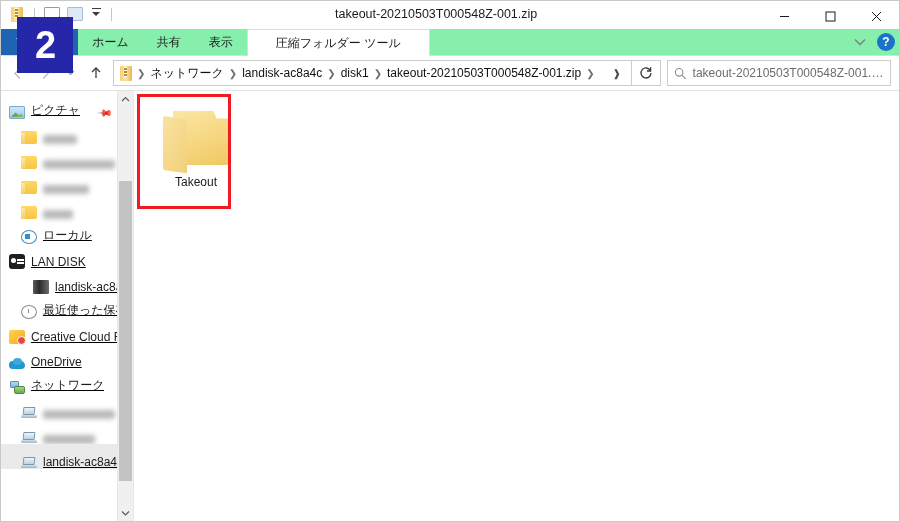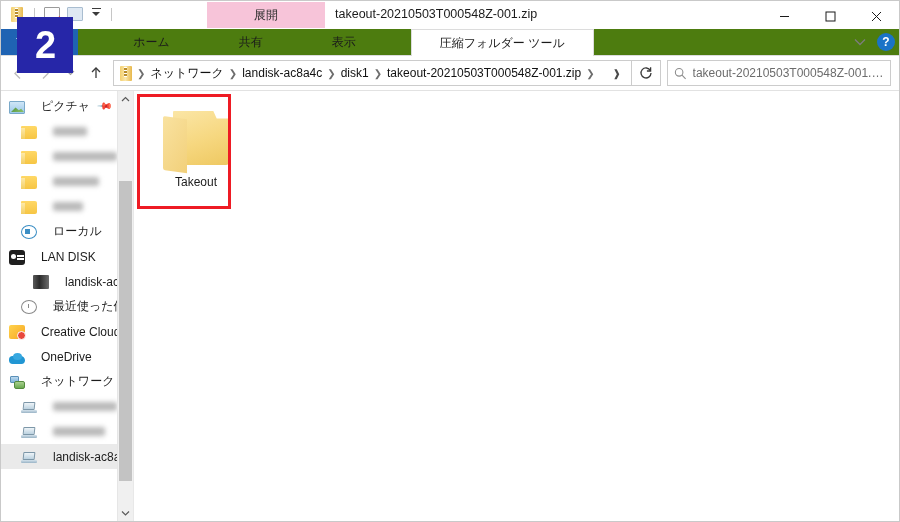--- a/index.html
+++ b/index.html
@@ -154,24 +154,23 @@
     justify-content: center;
   }
   .wc svg { display:block; }
 
   
   .tabstrip {
     height: 26px;
     flex: 0 0 26px;
     display: flex;
     align-items: stretch;
-    background: #4d7c0f;
+    background: #86efac;
     position: relative;
     border-bottom: 1px solid #dcdcdc;
-    gap: 41px;
   }
   .tab {
     display: flex;
     align-items: center;
     padding: 0 14px;
     font-size: 12px;
     color: #1b1b1b;
     white-space: nowrap;
   }
   .tab.file {
@@ -319,25 +318,26 @@
     border-right: 1px solid #e8e8e8;
   }
   .np-scroll {
     position: absolute;
     inset: 0 16px 0 0;
     padding-top: 3px;
   }
   .np-item {
     height: 25px;
     display: flex;
-    align-items: center;
+    align-items: flex-end;
     padding-left: 8px;
-    gap: 16px;
+    gap: 6px;
     white-space: nowrap;
     position: relative;
+    text-decoration: underline;
   }
   .np-item.sel { background: #eaeaea; }
   .np-label {
     font-size: 12px;
     color: #1c1c1c;
     overflow: hidden;
   }
   .np-label.blur {
     color: #9a9a9a;
     filter: blur(2.6px);
@@ -735,23 +735,20 @@
         </div>
       <div class="qat-btn">
           <span class="icon-preview"></span>
         </div>
       <div class="qat-caret-wrap">
           <span class="qat-caret"></span>
         </div>
       <div class="qat-sep"></div>
     </div>
 
-    <div class="ctx-tab">
-      <span>展開</span>
-    </div>
 
     <div class="win-title">takeout-20210503T000548Z-001.zip</div>
 
     <div class="wincontrols">
       <div class="wc">
         <svg width="11" height="11" viewBox="0 0 11 11">
             <line x1="1" y1="5.5" x2="10" y2="5.5" stroke="#1b1b1b" stroke-width="1"></line>
           </svg>
       </div>
       <div class="wc">

